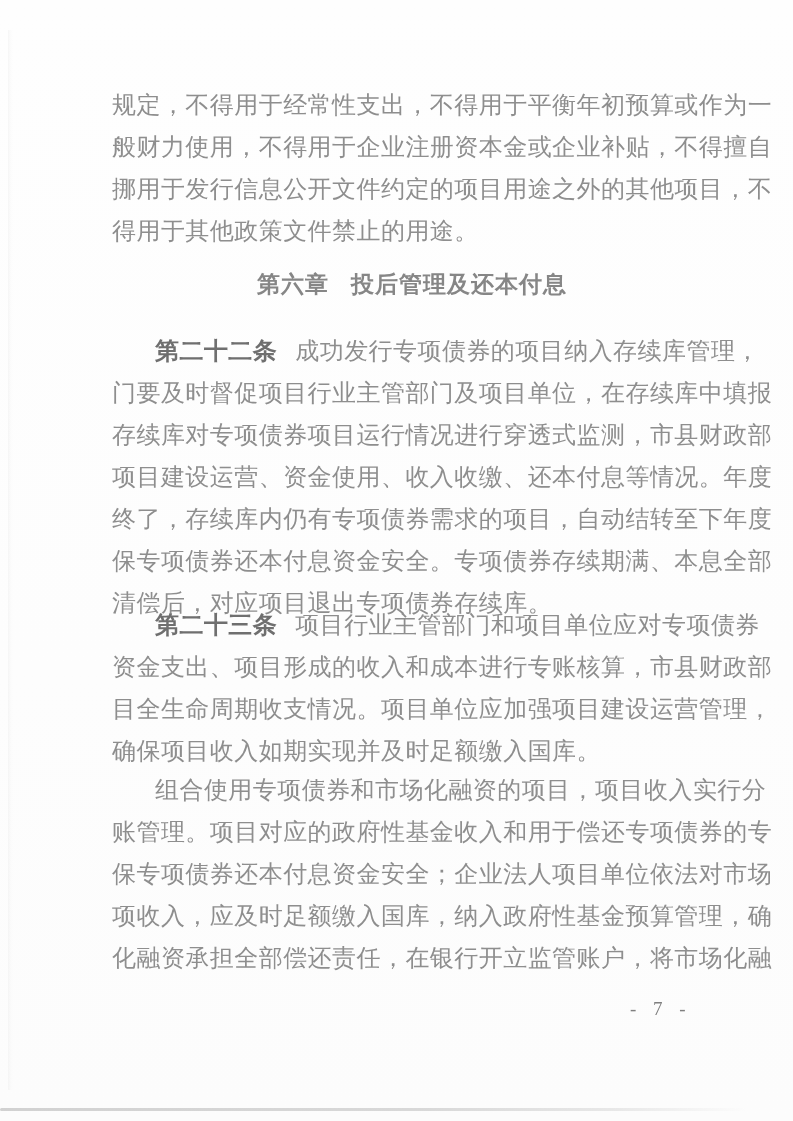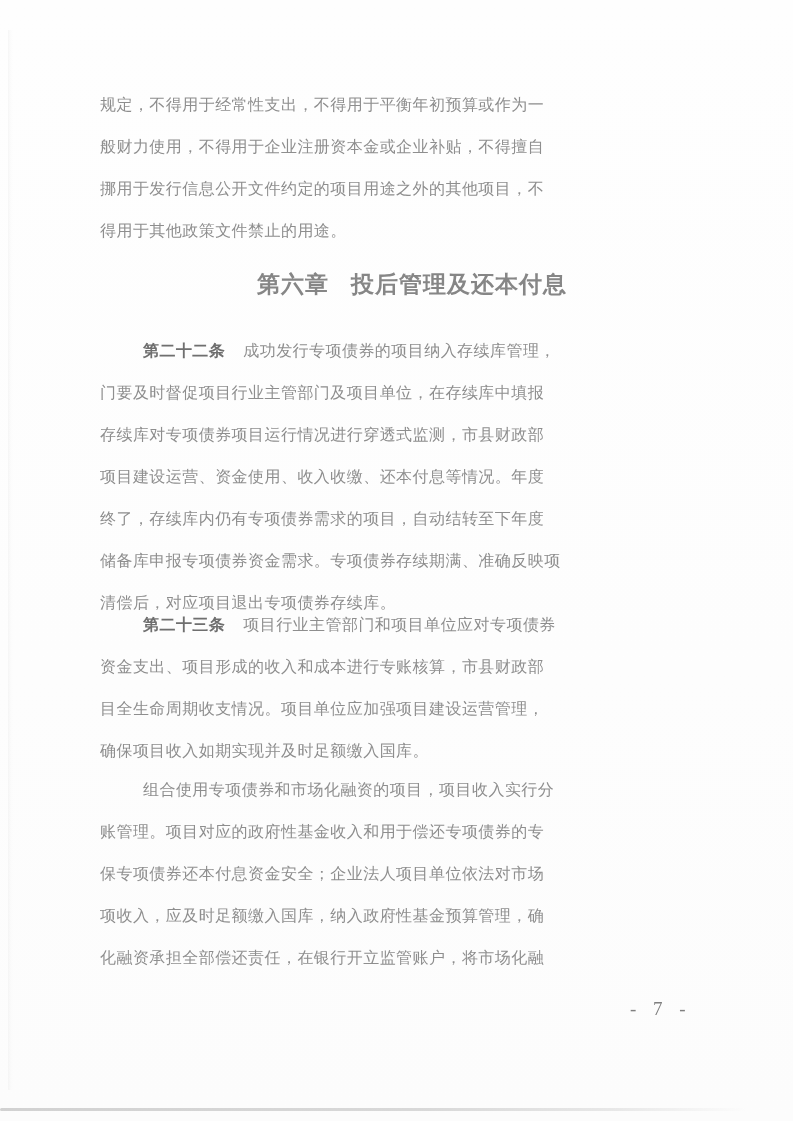--- a/index.html
+++ b/index.html
@@ -40,24 +40,24 @@
     width: 5px;
     height: 1060px;
     background: linear-gradient(to right,
       rgba(210,210,210,0.18),
       rgba(225,225,225,0.08),
       rgba(235,235,235,0));
   }
 
   .textblock {
     position: absolute;
-    left: 100px;
+    left: 112px;
     width: 600px;
     color: #8e8e8e;
-    font-size: 16px;
+    font-size: 24px;
     letter-spacing: 0.45px;
   }
   .line {
     height: 42px;
     line-height: 42px;
     white-space: nowrap;
   }
   .indent {
     padding-left: 43px;
   }
@@ -130,21 +130,21 @@
     <div>
 
         <div class="line">门要及时督促项目行业主管部门及项目单位，在存续库中填报</div>
 
         <div class="line">存续库对专项债券项目运行情况进行穿透式监测，市县财政部</div>
 
         <div class="line">项目建设运营、资金使用、收入收缴、还本付息等情况。年度</div>
 
         <div class="line">终了，存续库内仍有专项债券需求的项目，自动结转至下年度</div>
 
-        <div class="line">储备库申报专项债券资金需求。专项债券存续期满、准确反映项</div>
+        <div class="line">保专项债券还本付息资金安全。专项债券存续期满、本息全部</div>
 
         <div class="line">清偿后，对应项目退出专项债券存续库。</div>
       </div>
   </div>
 
   <div class="textblock p-article23">
     <div class="line indent">
       <span class="lead">第二十三条</span><span>项目行业主管部门和项目单位应对专项债券</span>
     </div>
     <div>

